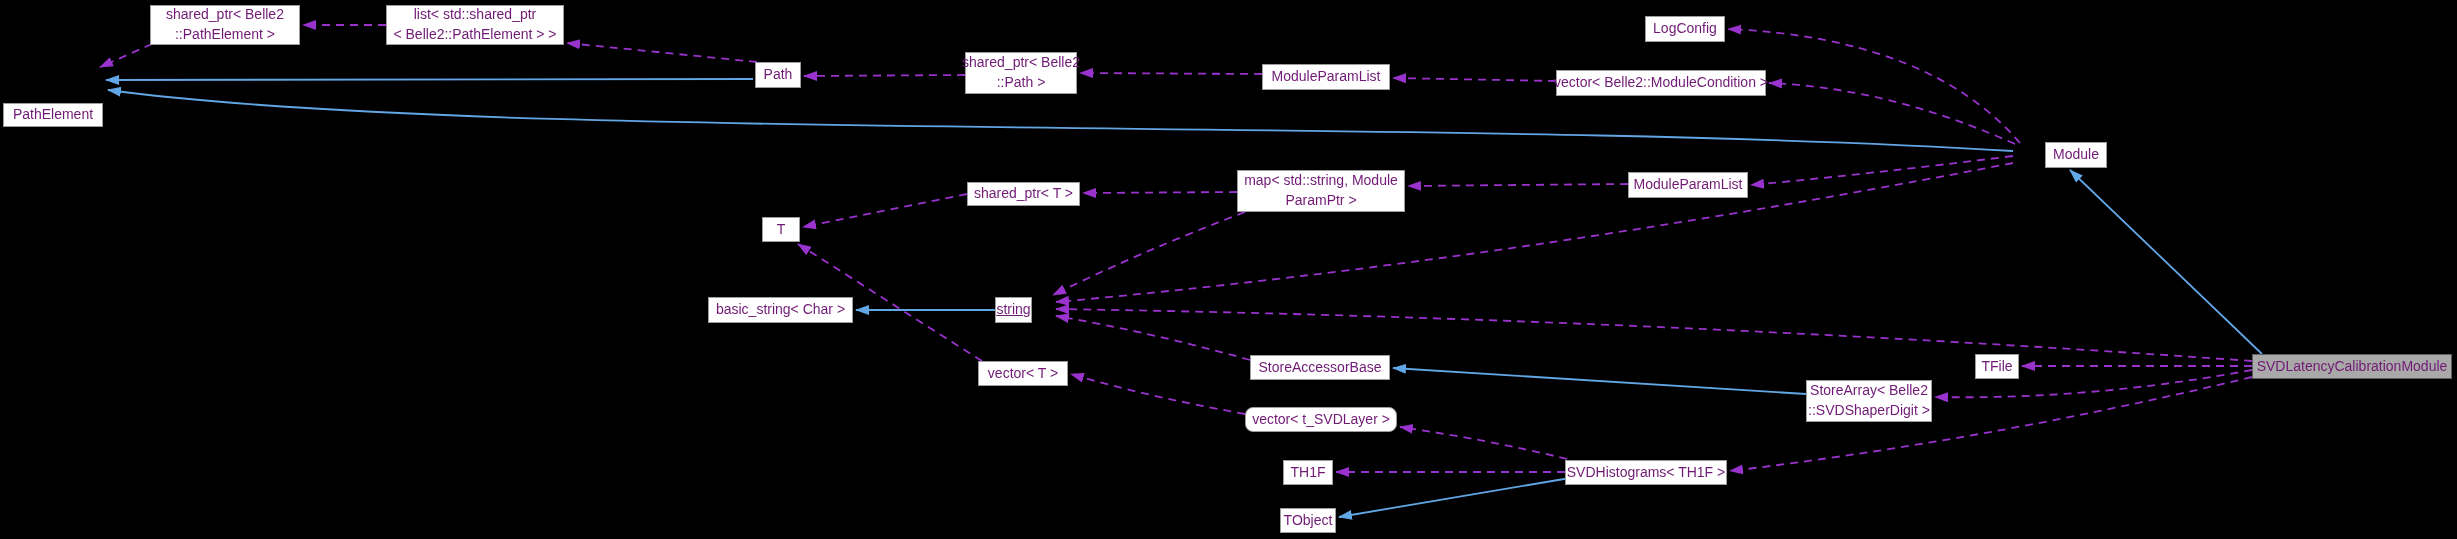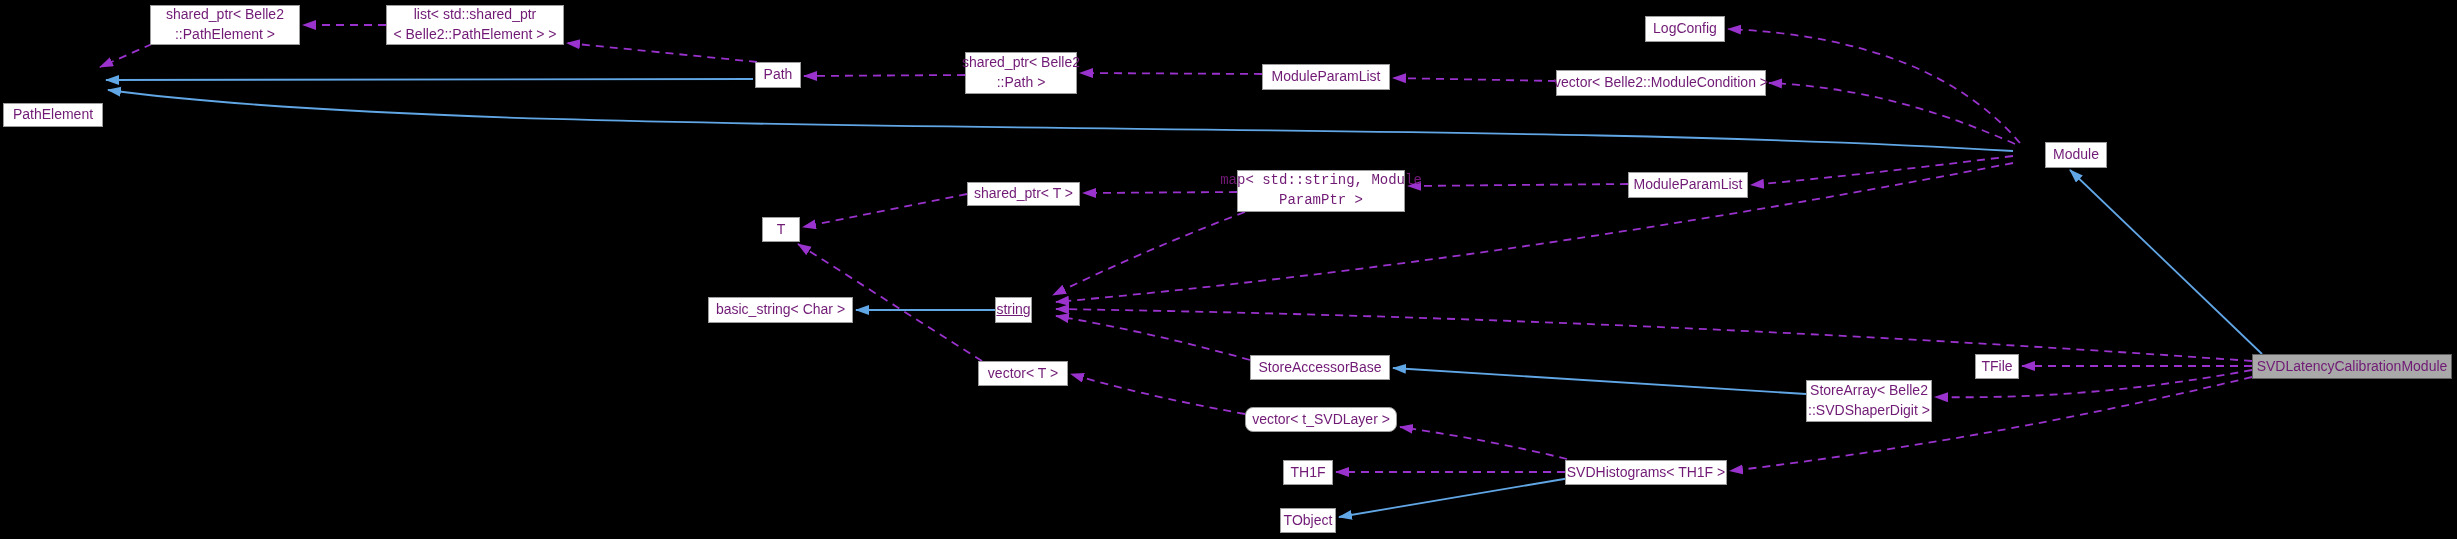--- a/index.html
+++ b/index.html
@@ -102,21 +102,21 @@
     </div>
     <div class="node" style="left: 1556px; top: 70px; width: 210px; height: 26px;">
       <div>vector&lt; Belle2::ModuleCondition &gt;</div>
     </div>
     <div class="node" style="left: 2013px; top: 142px; width: 62px; height: 26px; margin-left: 32px;">
       <div>Module</div>
     </div>
     <div class="node" style="left: 967px; top: 182px; width: 113px; height: 24px;">
       <div>shared_ptr&lt; T &gt;</div>
     </div>
-    <div class="node" style="left: 1237px; top: 170px; width: 168px; height: 42px; font-family: Liberation Mono, monospace;">
+    <div class="node" style="left: 1237px; top: 170px; width: 168px; height: 42px;">
       <div>map&lt; std::string, Module</div>
       <div>ParamPtr &gt;</div>
     </div>
     <div class="node" style="left: 1628px; top: 172px; width: 120px; height: 26px;">
       <div>ModuleParamList</div>
     </div>
     <div class="node" style="left: 762px; top: 217px; width: 38px; height: 25px;">
       <div>T</div>
     </div>
     <div class="node" style="left: 708px; top: 297px; width: 145px; height: 26px;">

